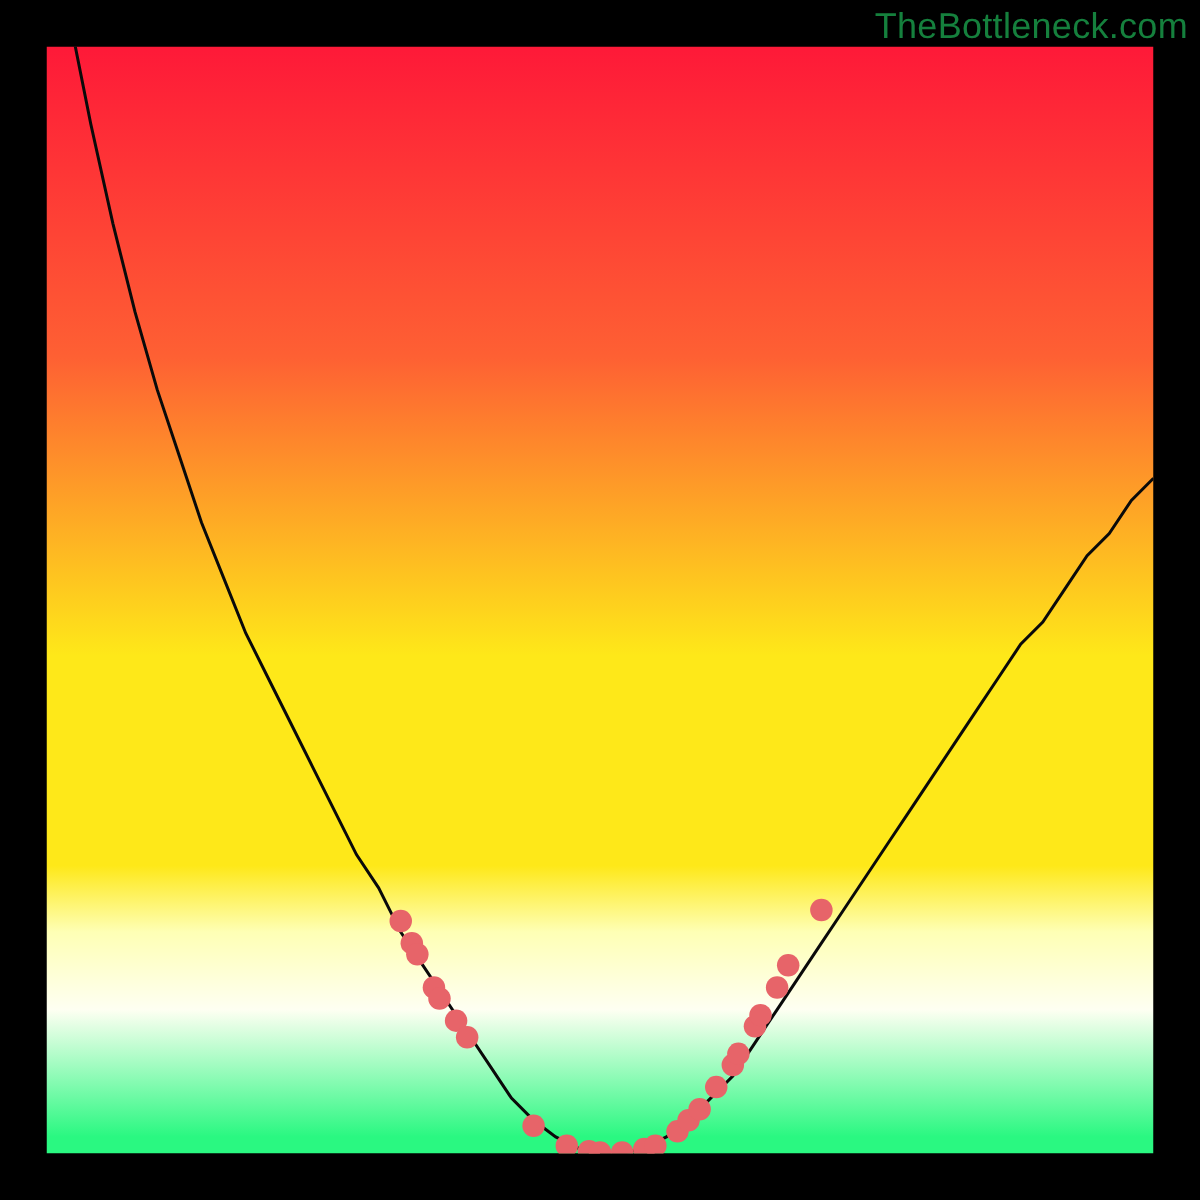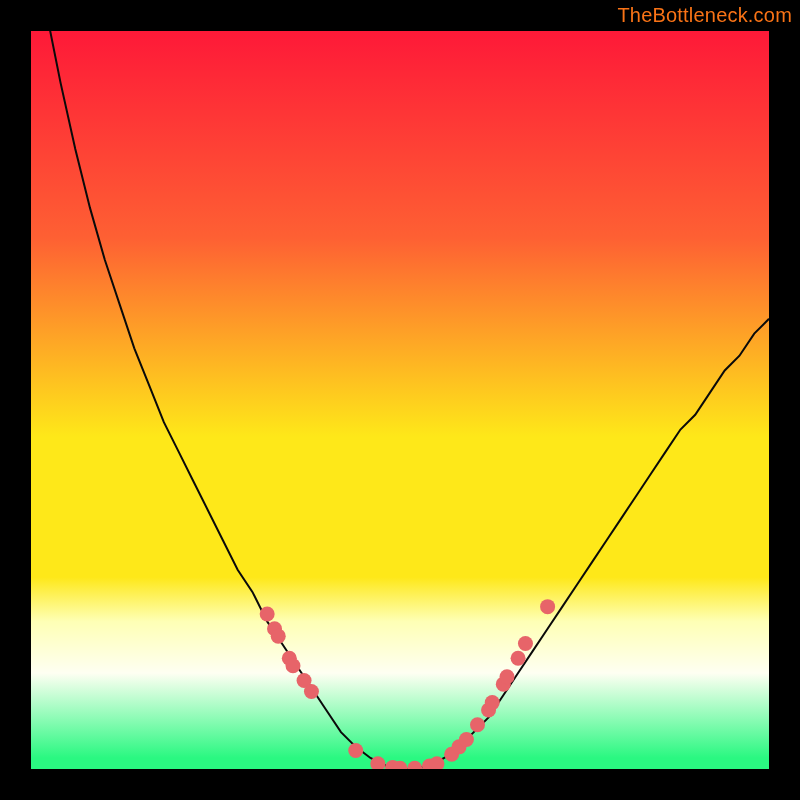--- a/index.html
+++ b/index.html
@@ -23,22 +23,22 @@
     left: 0;
     top: 0;
     width: 100%;
     height: 100%;
   }
   .attribution {
     position: absolute;
     top: 4px;
     right: 8px;
     font-family: Arial, Helvetica, sans-serif;
-    font-size: 20px;
-    color: #f97316;
+    font-size: 24px;
+    color: #15803d;
     font-weight: 400;
     letter-spacing: 0.2px;
   }
 </style>
 </head>
 <body>
 
 <div class="frame">
   <svg class="plot-area" viewBox="0 0 738 738" preserveAspectRatio="none">
     <defs>

